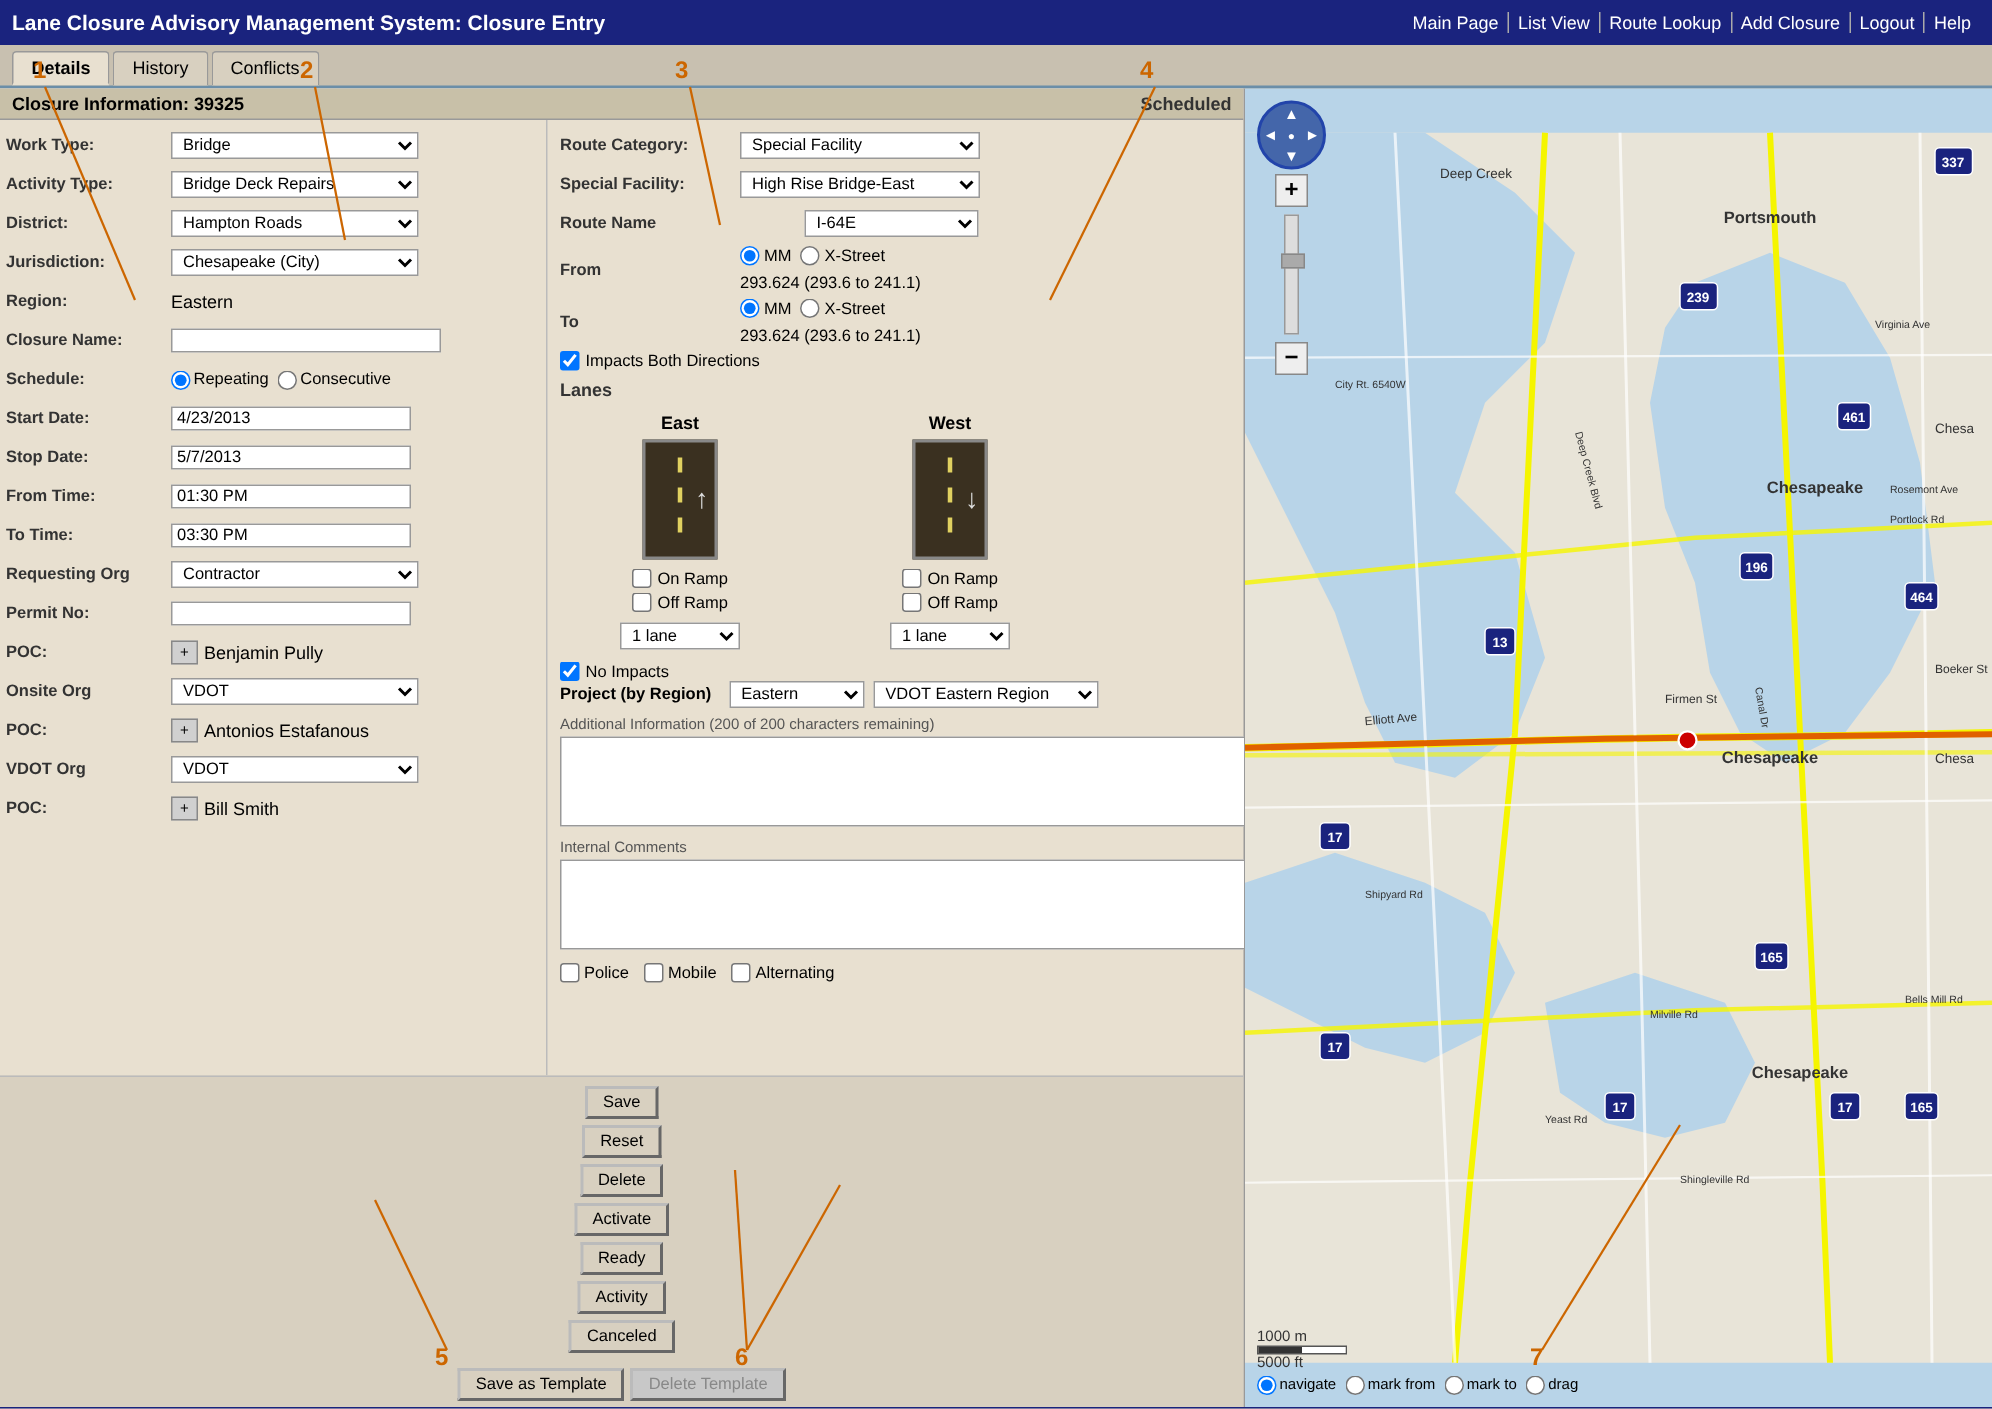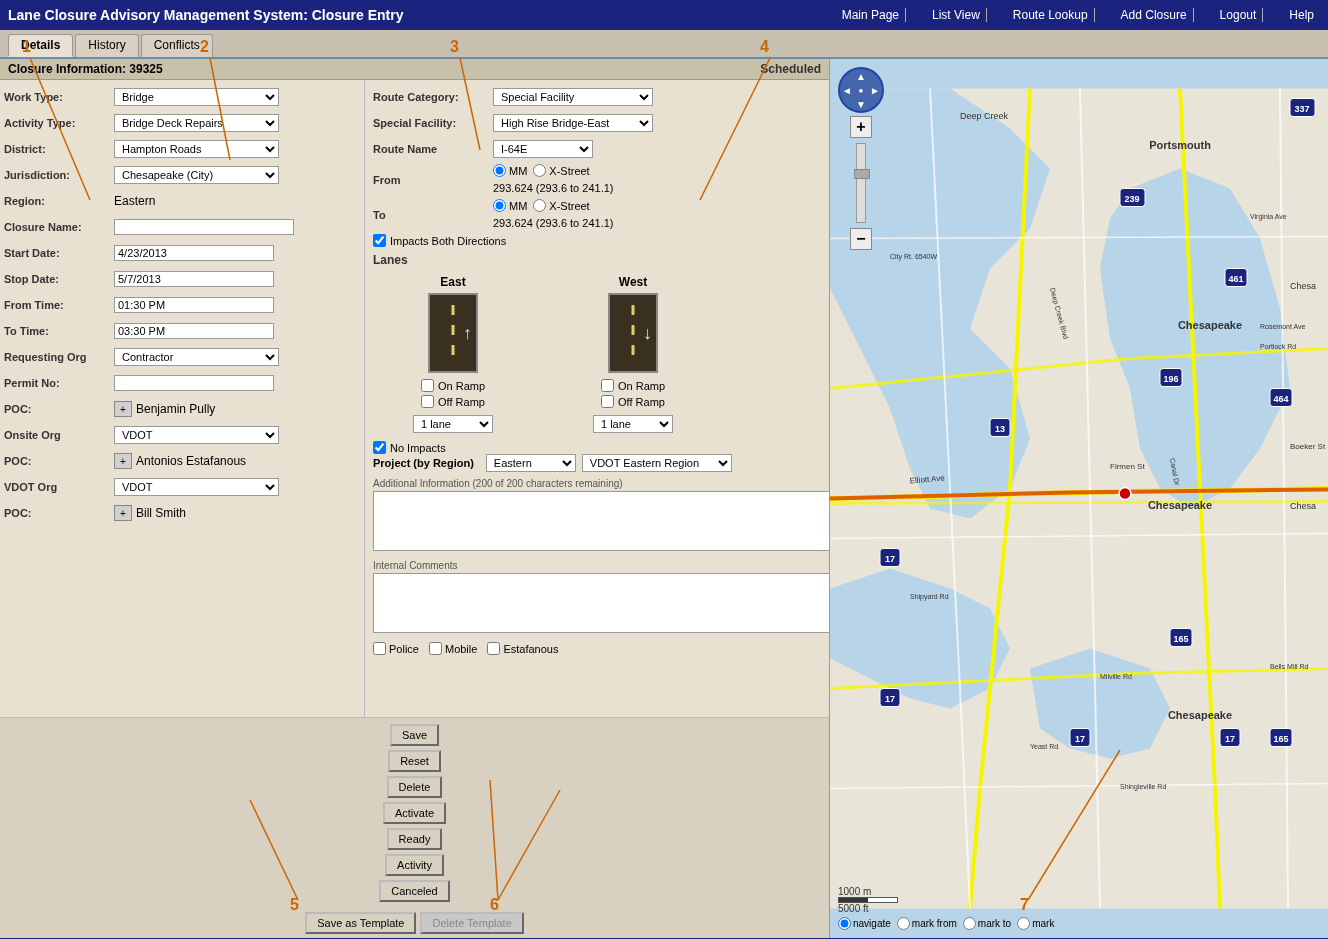--- a/index.html
+++ b/index.html
@@ -1,21 +1,21 @@
 <!DOCTYPE html>
 <html><head>
   <meta charset="utf-8">
   <style>
     * { box-sizing: border-box; margin: 0; padding: 0; }
     body { font-family: Arial, sans-serif; font-size: 12px; background: #d4cfc0; width: 1328px; height: 939px; overflow: hidden; }
 
     
     .header { background: #1a237e; color: white; padding: 4px 8px; display: flex; justify-content: space-between; align-items: center; height: 30px; }
     .header-title { font-size: 14px; font-weight: bold; }
-    .header-nav { display: flex; gap: 20px; align-items: flex-start; font-size: 12px; }
+    .header-nav { display: flex; gap: 0; align-items: flex-start; font-size: 12px; }
     .header-nav a { color: white; text-decoration: none; padding: 0 6px; border-right: 1px solid #aaa; cursor: pointer; }
     .header-nav a:last-child { border-right: none; }
 
     
     .tabs { background: #c8c0b0; display: flex; gap: 2px; padding: 4px 8px 0; border-bottom: 2px solid #6b8ea8; }
     .tab { background: #d8d0c0; border: 1px solid #999; padding: 3px 12px; cursor: pointer; font-size: 12px; border-bottom: none; border-radius: 3px 3px 0 0; }
     .tab.active { background: #e8e0d0; border-bottom: 2px solid #e8e0d0; font-weight: bold; }
 
     
     .main-container { display: flex; height: calc(939px - 60px); }
@@ -83,21 +83,21 @@
 
     
     .map-panel { flex: 1; background: #b8d4e8; position: relative; overflow: hidden; }
 
     .no-impacts-check { display: flex; align-items: center; gap: 4px; font-size: 11px; margin-top: 6px; }
 
     .impacts-check { display: flex; align-items: center; gap: 4px; font-size: 11px; margin-bottom: 6px; }
 
     .mm-row { display: flex; align-items: center; gap: 6px; font-size: 11px; margin-bottom: 2px; }
 
-    select.route-name-select { width: 100px; }
+    select.route-name-select { width: 116px; margin-left: 43px; }
   </style>
 </head>
 <body>
 
 <div class="header">
   <span class="header-title">Lane Closure Advisory Management System: Closure Entry</span>
   <div class="header-nav">
     <a>Main Page</a>
     <a>List View</a>
     <a>Route Lookup</a>
@@ -169,20 +169,33 @@
           </div>
         </div>
 
         <div class="form-row">
           <span class="form-label">Closure Name:</span>
           <div class="form-value">
             <input type="text" class="input-medium" value="" style="">
           </div>
         </div>
 
+        <div class="form-row">
+          <span class="form-label">Schedule:</span>
+          <div class="form-value schedule-row">
+            <label class="radio-label">
+              <input type="radio" name="schedule" checked="" style="">
+              <span>Repeating</span>
+            </label>
+            <label class="radio-label">
+              <input type="radio" name="schedule" style="">
+              <span>Consecutive</span>
+            </label>
+          </div>
+        </div>
 
         <div class="form-row">
           <span class="form-label">Start Date:</span>
           <div class="form-value">
             <input type="text" class="input-short" value="4/23/2013" style="">
           </div>
         </div>
 
         <div class="form-row">
           <span class="form-label">Stop Date:</span>
@@ -418,21 +431,21 @@
           <label style="display:flex;align-items:center;gap:3px;">
             <input type="checkbox" style="">
             <span>Police</span>
           </label>
           <label style="display:flex;align-items:center;gap:3px;">
             <input type="checkbox" style="">
             <span>Mobile</span>
           </label>
           <label style="display:flex;align-items:center;gap:3px;">
             <input type="checkbox" style="">
-            <span>Estafanous</span>
+            <span>Alternating</span>
           </label>
         </div>
 
       </div>
     </div>
 
     <div class="button-row">
       <button class="btn">Save</button>
       <button class="btn">Reset</button>
       <button class="btn">Delete</button>
@@ -579,21 +592,21 @@
         <label style="display:flex;align-items:center;gap:2px;">
           <input type="radio" name="map_mode" style="">
           <span>mark from</span>
         </label>
         <label style="display:flex;align-items:center;gap:2px;">
           <input type="radio" name="map_mode" style="">
           <span>mark to</span>
         </label>
         <label style="display:flex;align-items:center;gap:2px;">
           <input type="radio" name="map_mode" style="">
-          <span>mark</span>
+          <span>drag</span>
         </label>
       </div>
     </div>
 
   </div>
 
 </div>
 
 <div class="footer">
   

